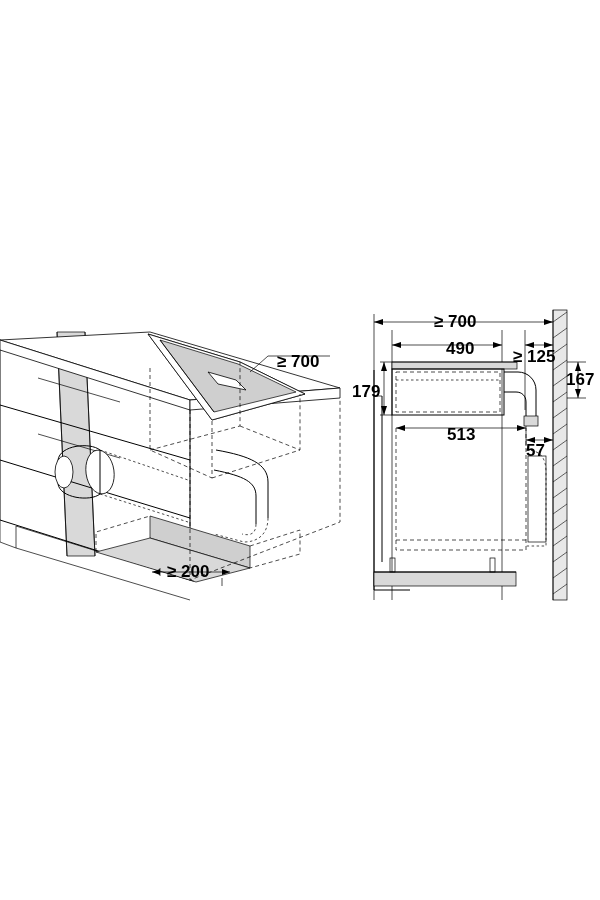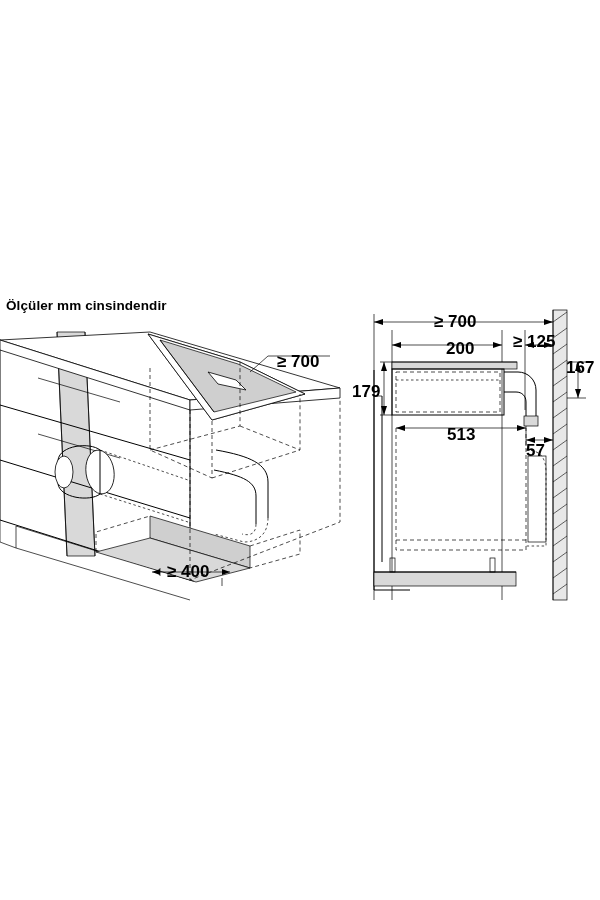--- a/index.html
+++ b/index.html
@@ -47,21 +47,20 @@
   .fillgrey2 { fill: #cfcfcf; stroke: #000; stroke-width: 0.7; }
   .fillwhite { fill: #ffffff; stroke: #000; stroke-width: 0.8; }
   .fillhatch { fill: #e8e8e8; stroke: #000; stroke-width: 0.7; }
   .nofill { fill: none; }
 </style>
 </head>
 <body>
 
 <div id="sheet">
 
-  <div class="caption">Ölçüler mm cinsindendir</div>
 
   <svg width="360" height="320" style="position:absolute;left:0px;top:310px;">
 
     <polygon class="fillgrey" points="57,22 85,22 95,246 67,246"></polygon>
     <line class="lnt" x1="57" y1="22" x2="67" y2="246"></line>
     <line class="lnt" x1="85" y1="22" x2="95" y2="246"></line>
 
     <polygon class="fillwhite" points="0,30 150,22 340,78 190,90"></polygon>
 
     <polygon class="fillwhite" points="0,30 0,40 190,100 190,90"></polygon>
@@ -115,21 +114,21 @@
     <line class="lnt" x1="268" y1="46" x2="330" y2="46"></line>
 
     <line class="lnt" x1="160" y1="258" x2="160" y2="266"></line>
     <line class="lnt" x1="222" y1="268" x2="222" y2="276"></line>
     <line class="lnt" x1="152" y1="262" x2="230" y2="262" marker-start=""></line>
     <polygon points="152,262 160,259 160,265" fill="#000"></polygon>
     <polygon points="230,262 222,259 222,265" fill="#000"></polygon>
   </svg>
 
   <div class="dimlabel" style="left:277px;top:352px;">≥ 700</div>
-  <div class="dimlabel" style="left:167px;top:562px;">≥ 400</div>
+  <div class="dimlabel" style="left:167px;top:562px;">≥ 200</div>
 
   <svg width="240" height="320" style="position:absolute;left:350px;top:300px;">
 
     <rect class="fillhatch" x="203" y="10" width="14" height="290"></rect>
     <g stroke="#000" stroke-width="0.6">
       <line x1="203" y1="22" x2="217" y2="12"></line>
       <line x1="203" y1="38" x2="217" y2="28"></line>
       <line x1="203" y1="54" x2="217" y2="44"></line>
       <line x1="203" y1="70" x2="217" y2="60"></line>
       <line x1="203" y1="86" x2="217" y2="76"></line>
@@ -211,20 +210,20 @@
     <line class="ln" x1="24" y1="272" x2="166" y2="272"></line>
 
     <rect class="nofill lnt" x="40" y="258" width="5" height="14"></rect>
     <rect class="nofill lnt" x="140" y="258" width="5" height="14"></rect>
 
     <path class="dash2" d="M176,150 C192,150 196,160 196,172 L196,246 L176,246"></path>
     <rect class="nofill lnt" x="178" y="156" width="18" height="86"></rect>
   </svg>
 
   <div class="dimlabel" style="left:434px;top:312px;">≥ 700</div>
-  <div class="dimlabel" style="left:446px;top:339px;">200</div>
-  <div class="dimlabel" style="left:513px;top:332px;">≥ 125</div>
+  <div class="dimlabel" style="left:446px;top:339px;">490</div>
+  <div class="dimlabel" style="left:513px;top:347px;">≥ 125</div>
   <div class="dimlabel" style="left:352px;top:382px;">179</div>
-  <div class="dimlabel" style="left:566px;top:358px;">167</div>
+  <div class="dimlabel" style="left:566px;top:370px;">167</div>
   <div class="dimlabel" style="left:447px;top:425px;">513</div>
   <div class="dimlabel" style="left:526px;top:441px;">57</div>
 
 </div>
 
 </body></html>

